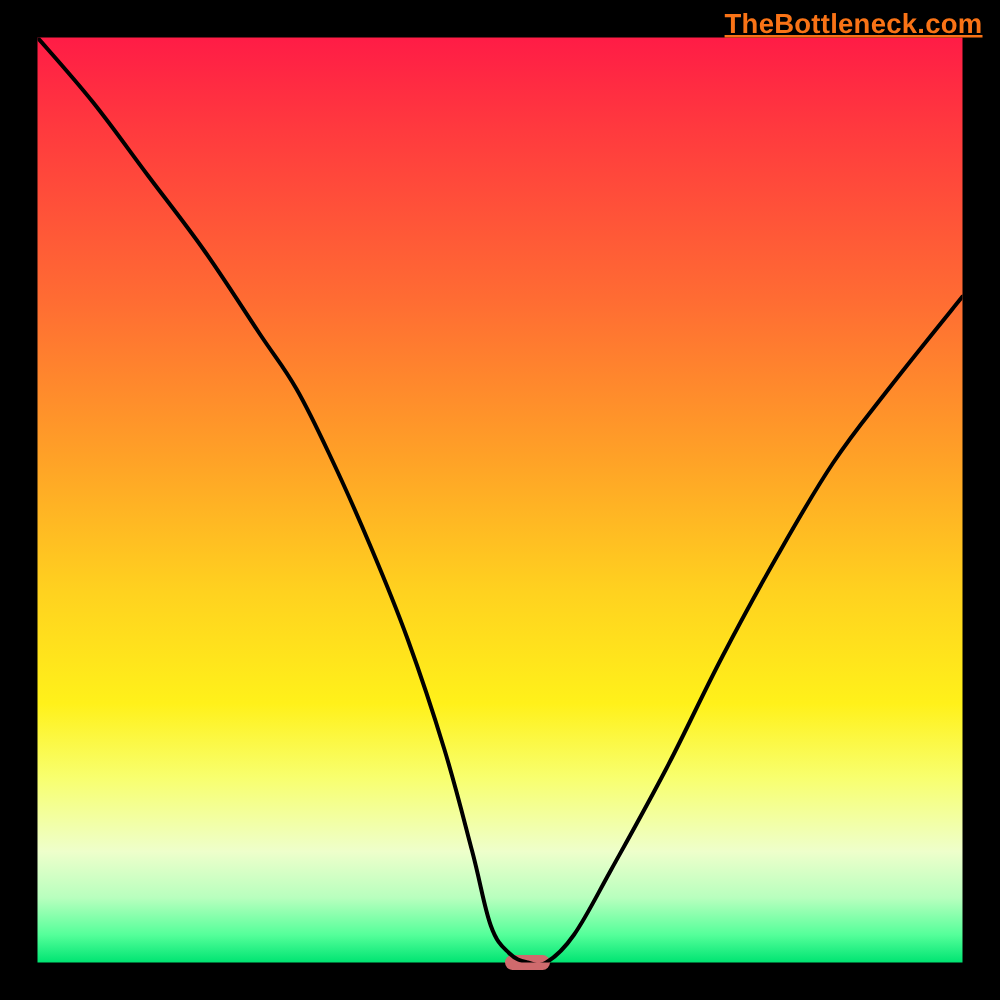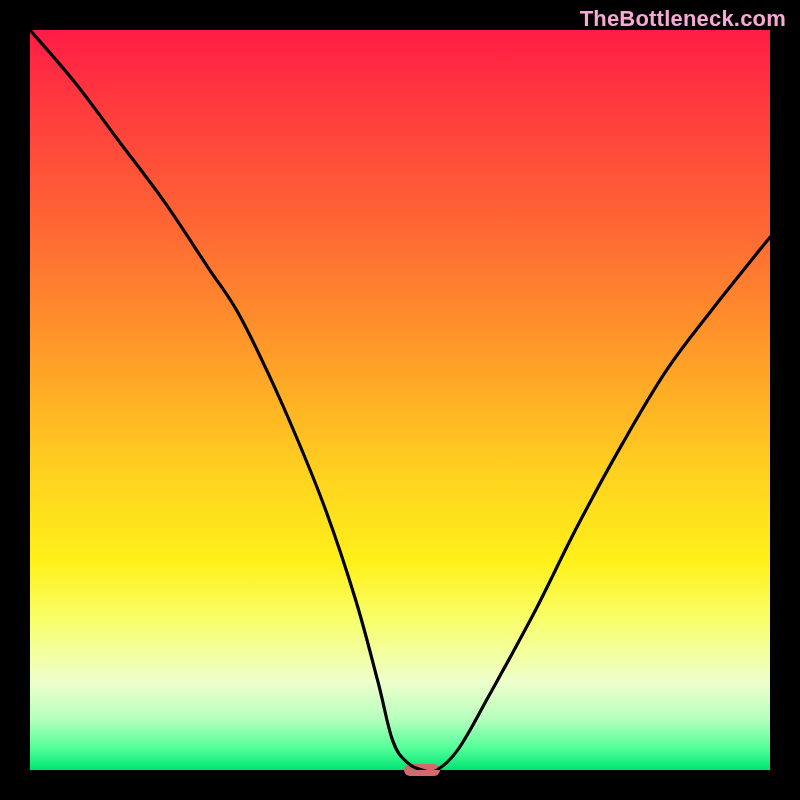--- a/index.html
+++ b/index.html
@@ -14,26 +14,27 @@
   .frame {
     position: relative;
     width: 800px;
     height: 800px;
     background: #000;
   }
   .watermark {
     position: absolute;
     top: 6px;
     right: 14px;
-    color: #f9a8d4;
+    color: #f97316;
     font-size: 22px;
     font-weight: 600;
     letter-spacing: 0.2px;
     z-index: 30;
     user-select: none;
+    text-decoration: underline;
   }
   .plot-wrap {
     position: absolute;
     left: 30px;
     top: 30px;
     width: 740px;
     height: 740px;
   }
   .gradient {
     position: absolute;

